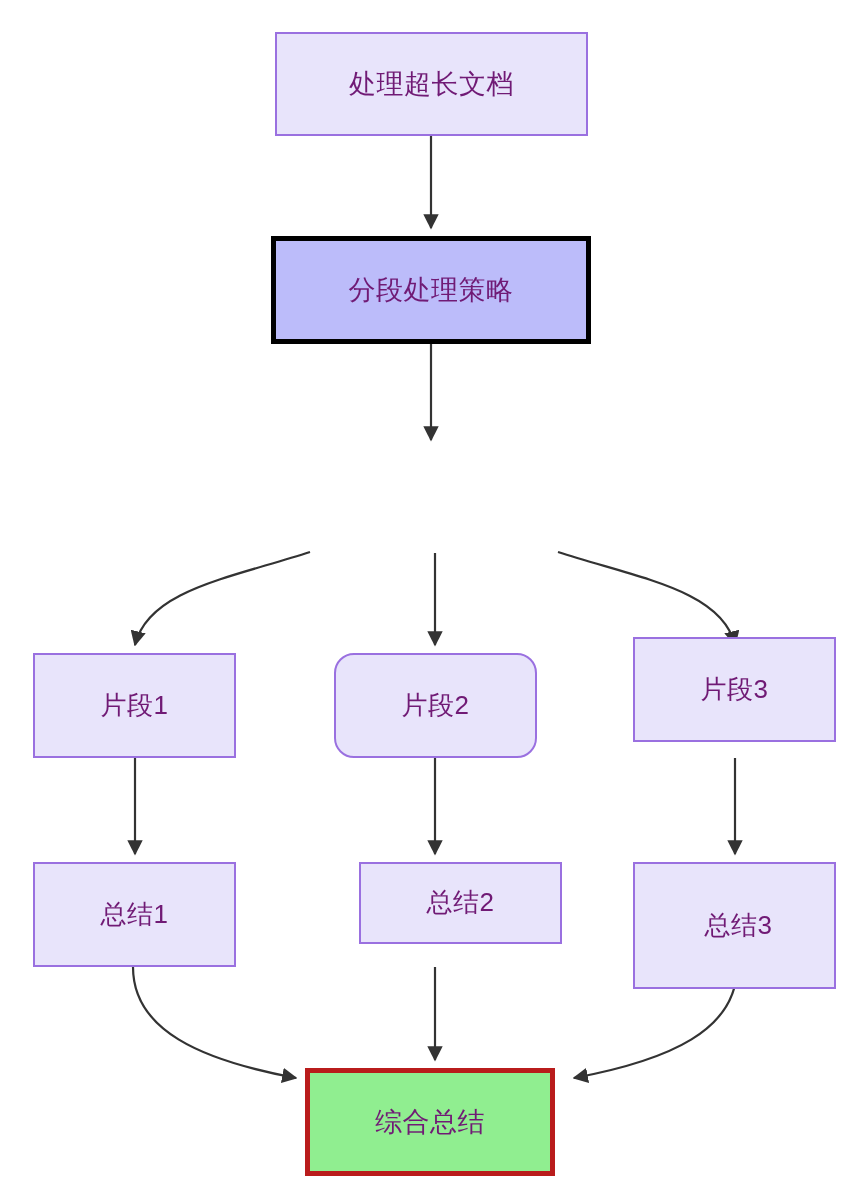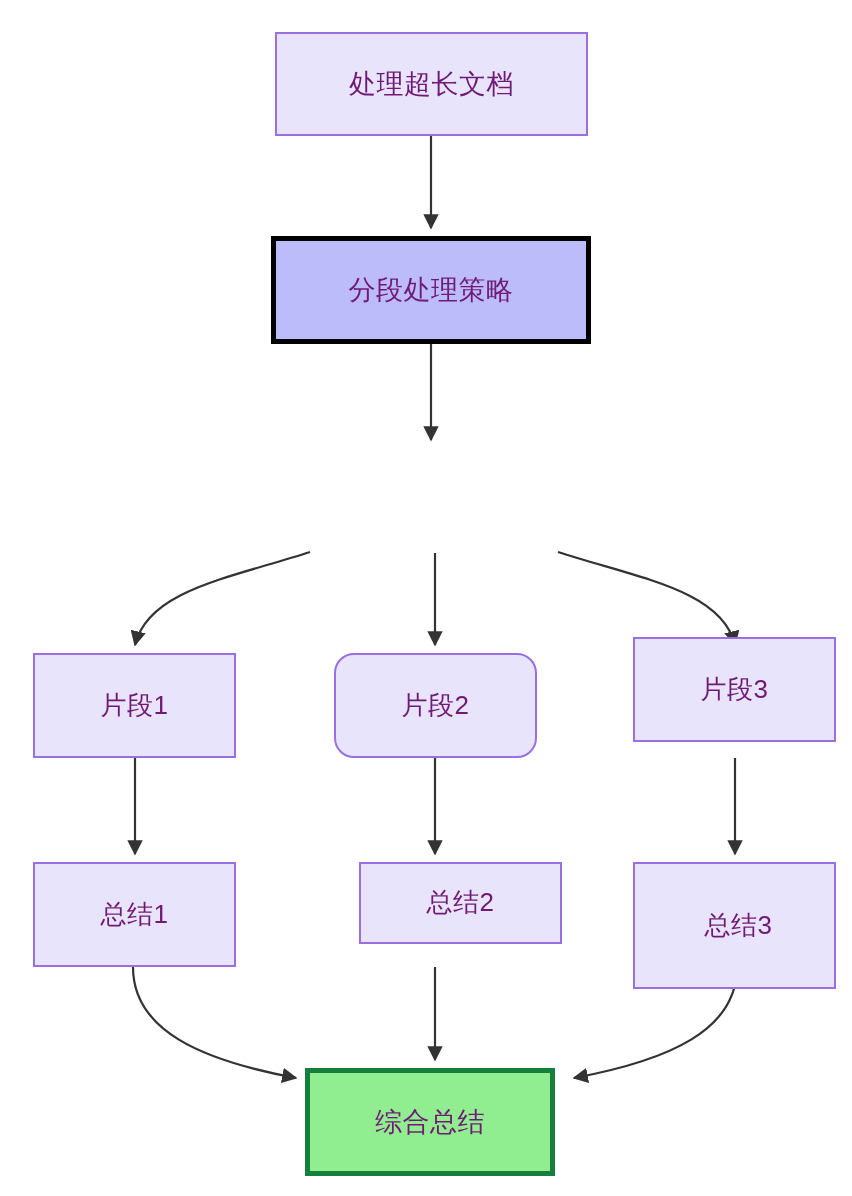--- a/index.html
+++ b/index.html
@@ -43,21 +43,21 @@
     border: 2px solid #9a70e0;
     font-size: 27px;
   }
   .node-strategy {
     background: #bcbcfa;
     border: 5px solid #000000;
     font-size: 27px;
   }
   .node-final {
     background: #90ee90;
-    border: 5px solid #15803d;
+    border: 5px solid #b91c1c;
     font-size: 27px;
   }
   .node-small {
     font-size: 26px;
   }
 </style>
 </head>
 <body>
 
 <div id="canvas">

